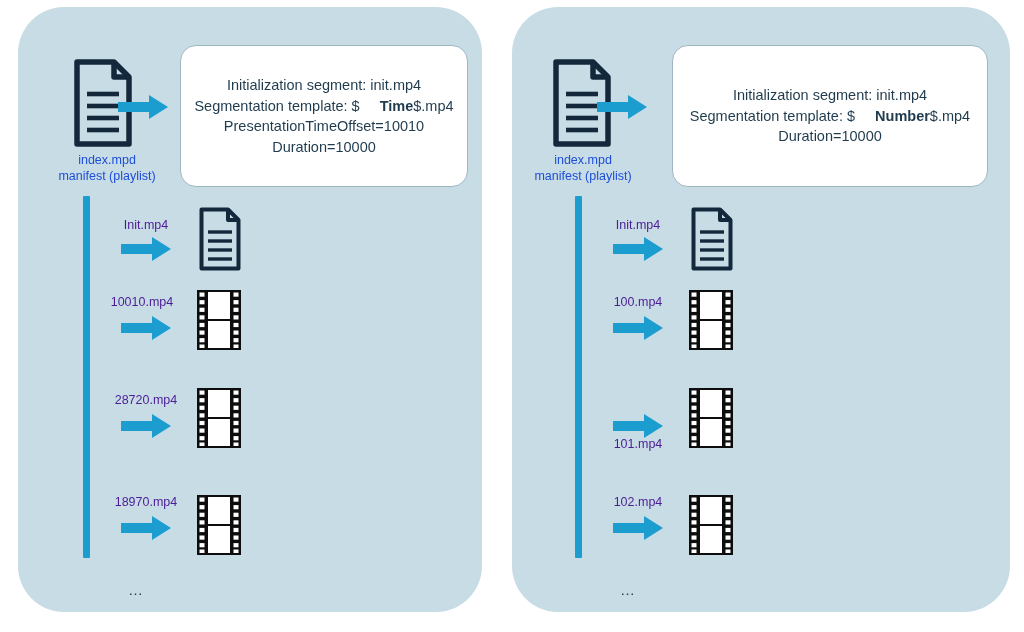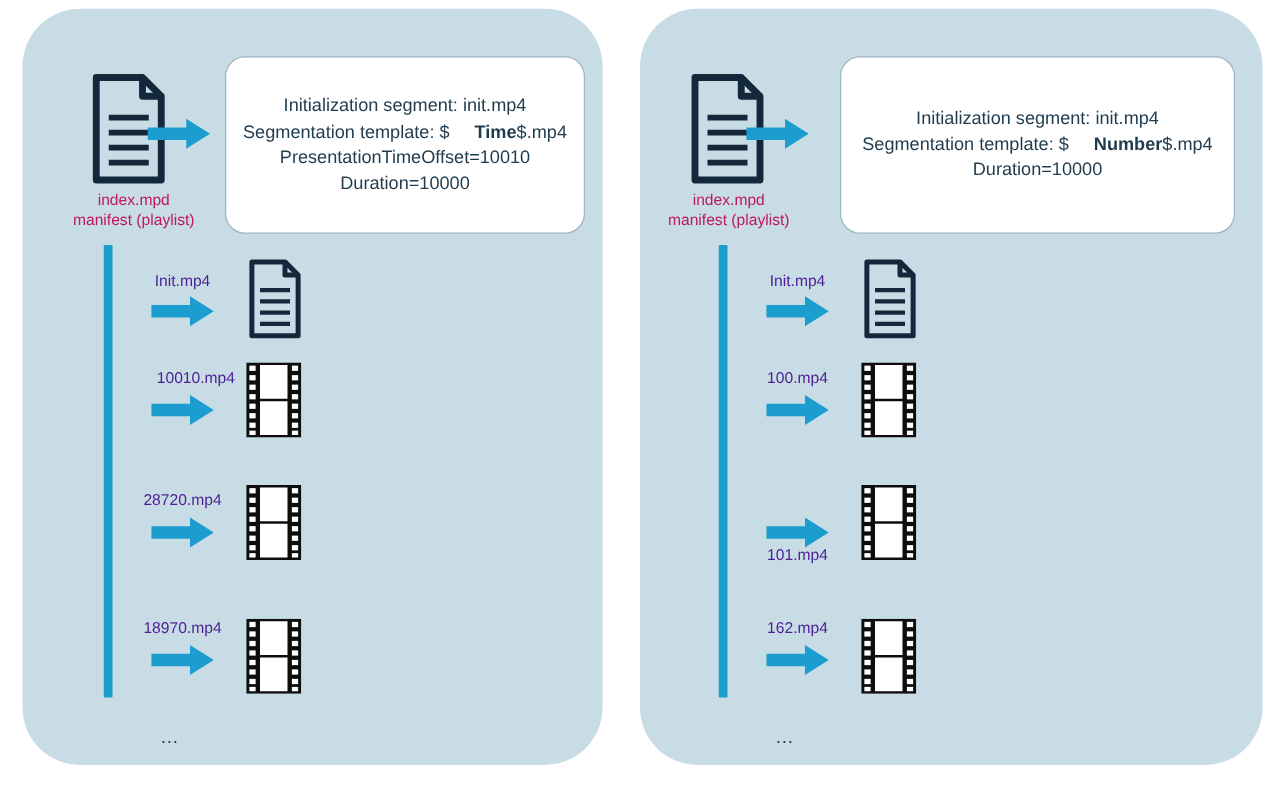--- a/index.html
+++ b/index.html
@@ -30,21 +30,21 @@
   }
   #panel-left  { left: 18px;  top: 7px; width: 464px; height: 605px; }
   #panel-right { left: 512px; top: 7px; width: 498px; height: 605px; }
 
   
   .doc-icon { position: absolute; }
 
   .doc-label {
     position: absolute;
     text-align: center;
-    color: #be185d;
+    color: #1d4ed8;
     font-size: 12.5px;
     line-height: 16px;
     white-space: nowrap;
   }
 
   
   .callout {
     position: absolute;
     background: #ffffff;
     border: 1.4px solid #9fb6c2;
@@ -143,21 +143,21 @@
       <svg width="44" height="66" viewBox="0 0 44 66">
         <path d="M3.5 3.5 H30 L40.5 14 V62.5 H3.5 Z" fill="#c8dce6" stroke="#13293b" stroke-width="4" stroke-linejoin="round"></path>
         <path d="M30 3.5 V14 H40.5" fill="none" stroke="#13293b" stroke-width="4" stroke-linejoin="round"></path>
         <line x1="10" y1="26" x2="34" y2="26" stroke="#13293b" stroke-width="3.4"></line>
         <line x1="10" y1="35" x2="34" y2="35" stroke="#13293b" stroke-width="3.4"></line>
         <line x1="10" y1="44" x2="34" y2="44" stroke="#13293b" stroke-width="3.4"></line>
         <line x1="10" y1="53" x2="34" y2="53" stroke="#13293b" stroke-width="3.4"></line>
       </svg>
     </div>
 
-    <div class="seg-label" style="left:78px; top:288px; width:92px;text-align:right;">10010.mp4</div>
+    <div class="seg-label" style="left:78px; top:288px; width:92px;">10010.mp4</div>
     <div class="arrow" style="left:103px; top:308px; width:50px; height:26px;">
       <svg width="50" height="26" viewBox="0 0 50 26">
         <path d="M0 8 H31 V1 L50 13 L31 25 V18 H0 Z" fill="#1b9dd0"></path>
       </svg>
     </div>
     <div class="film" style="left:179px; top:283px; width:44px; height:60px;">
       <svg width="44" height="60" viewBox="0 0 44 60">
         <rect x="0" y="0" width="44" height="60" fill="#0d0d0d"></rect>
         <rect x="11" y="2" width="22" height="27" fill="#ffffff"></rect>
         <rect x="11" y="31" width="22" height="27" fill="#ffffff"></rect>
@@ -355,21 +355,21 @@
           <rect x="36.5" y="17.7" width="5" height="4.2"></rect>
           <rect x="36.5" y="25.3" width="5" height="4.2"></rect>
           <rect x="36.5" y="32.9" width="5" height="4.2"></rect>
           <rect x="36.5" y="40.5" width="5" height="4.2"></rect>
           <rect x="36.5" y="48.1" width="5" height="4.2"></rect>
           <rect x="36.5" y="54.5" width="5" height="3.5"></rect>
         </g>
       </svg>
     </div>
 
-    <div class="seg-label" style="left:80px; top:488px; width:92px;">162.mp4</div>
+    <div class="seg-label" style="left:80px; top:488px; width:92px;">102.mp4</div>
     <div class="arrow" style="left:101px; top:508px; width:50px; height:26px;">
       <svg width="50" height="26" viewBox="0 0 50 26">
         <path d="M0 8 H31 V1 L50 13 L31 25 V18 H0 Z" fill="#1b9dd0"></path>
       </svg>
     </div>
     <div class="film" style="left:177px; top:488px; width:44px; height:60px;">
       <svg width="44" height="60" viewBox="0 0 44 60">
         <rect x="0" y="0" width="44" height="60" fill="#0d0d0d"></rect>
         <rect x="11" y="2" width="22" height="27" fill="#ffffff"></rect>
         <rect x="11" y="31" width="22" height="27" fill="#ffffff"></rect>

